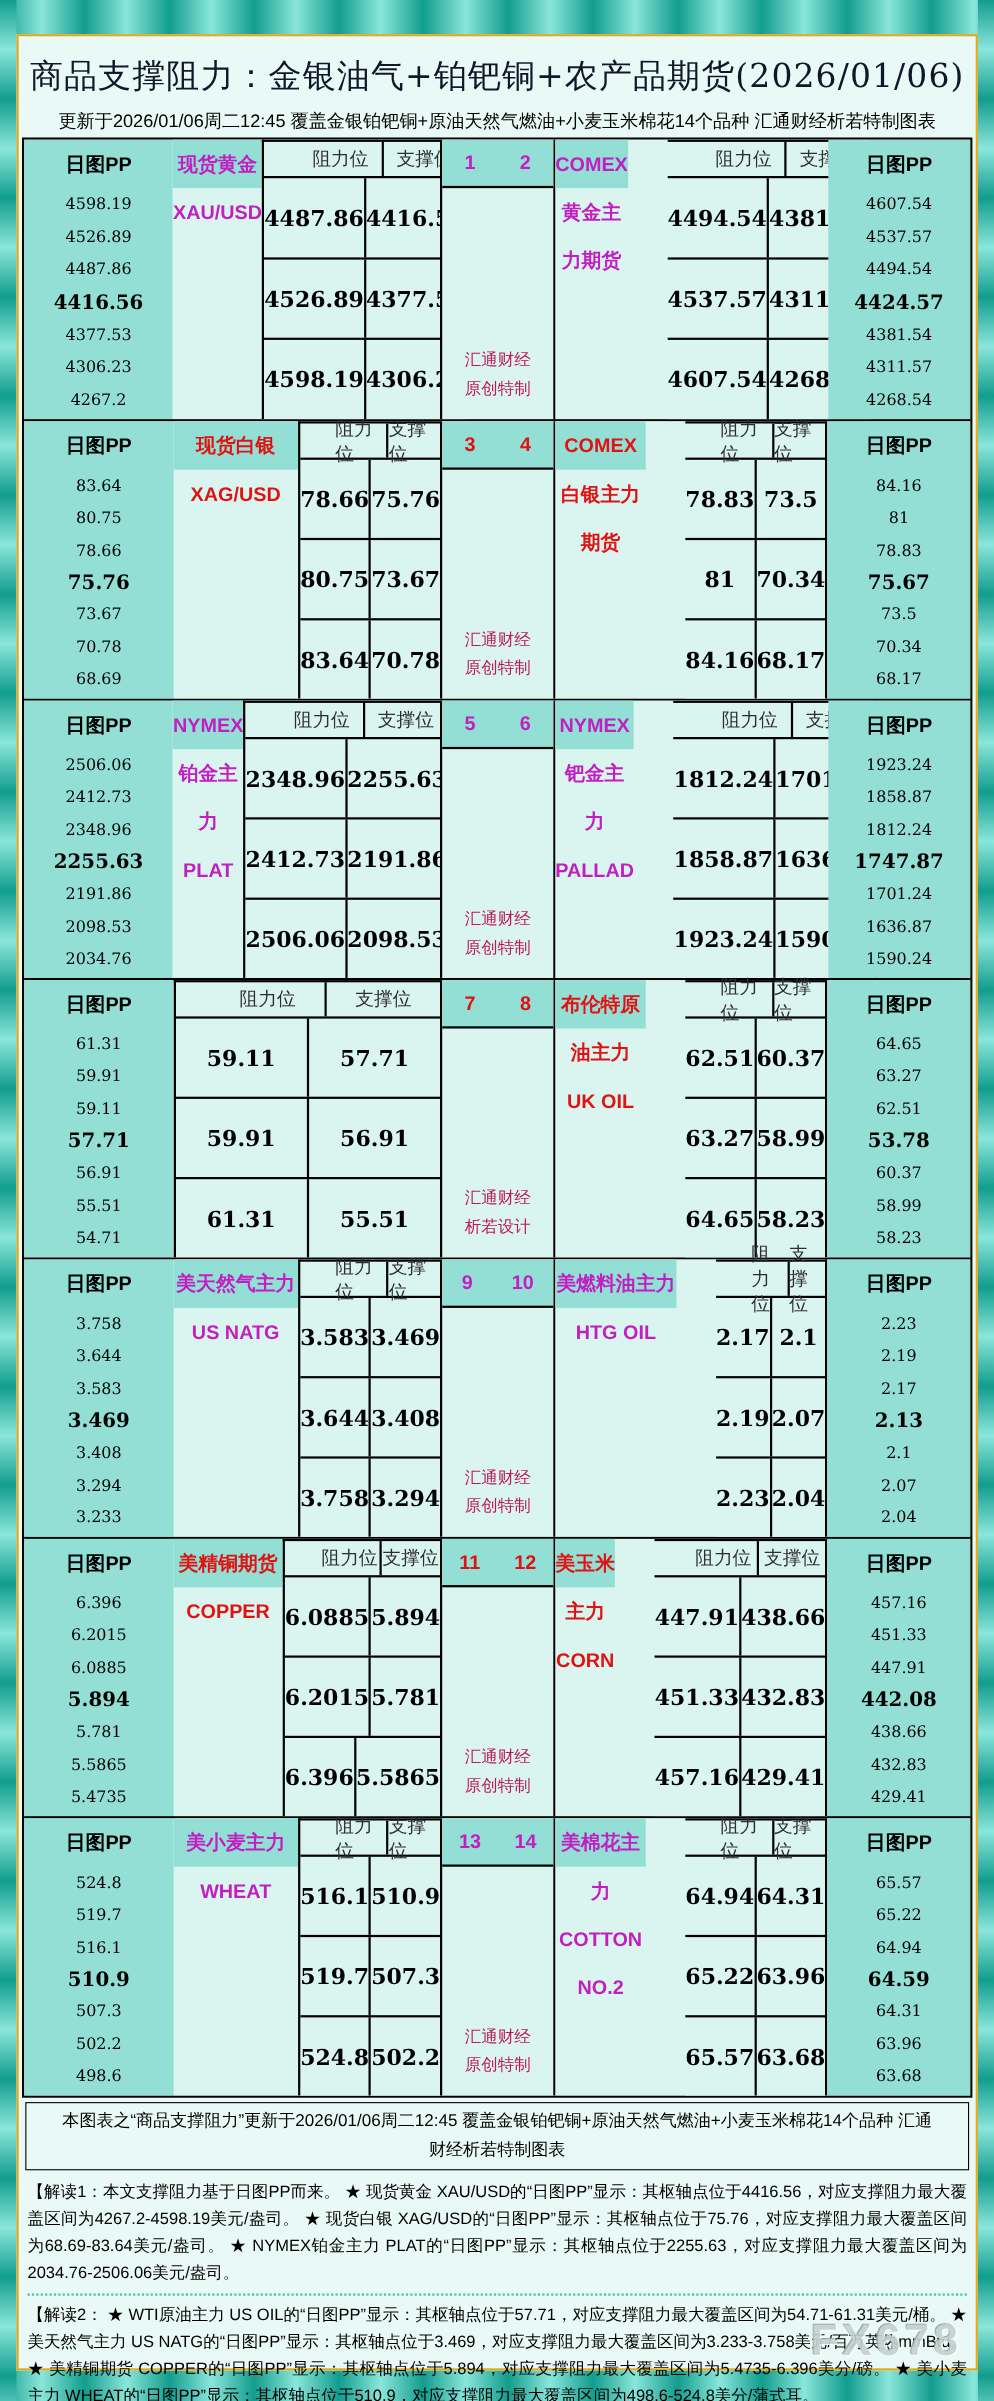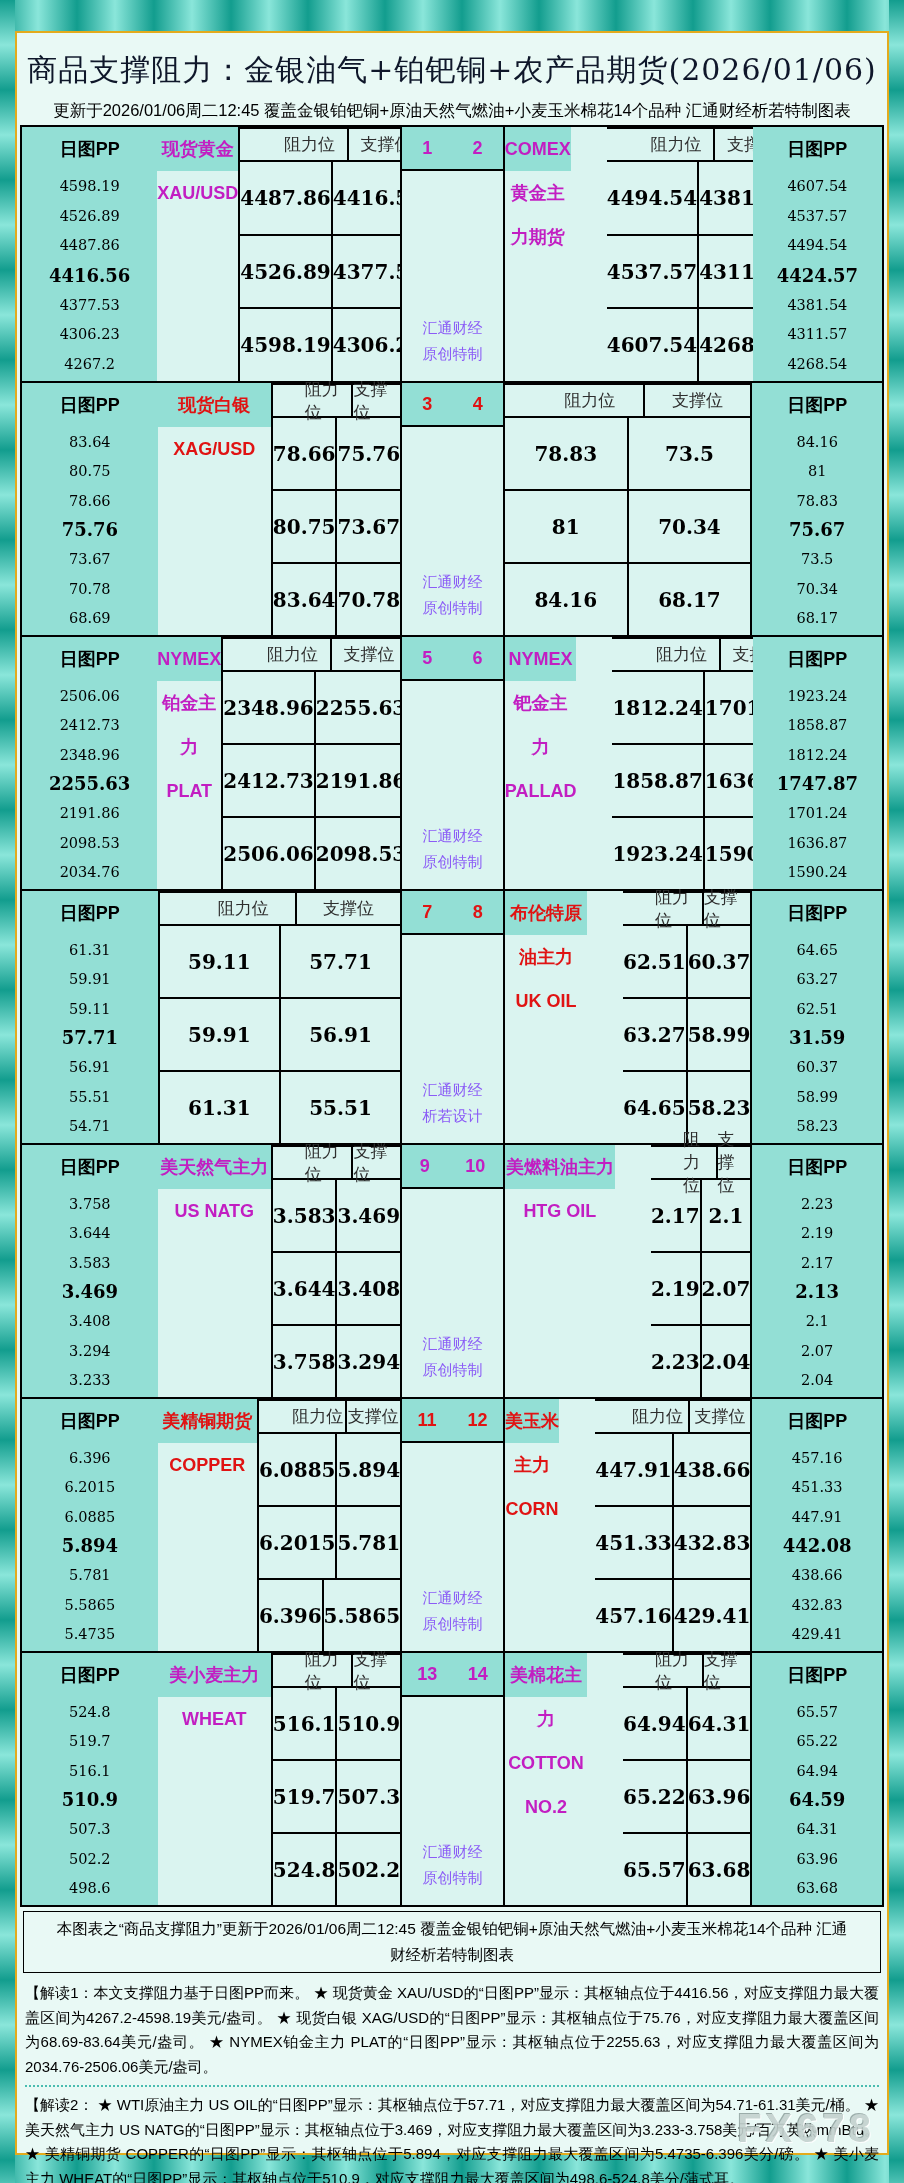--- a/index.html
+++ b/index.html
@@ -67,21 +67,21 @@
              font-weight:bold; font-size:20px;
              font-family:"DejaVu Serif","Liberation Serif",serif; }
   .rt-cell + .rt-cell { border-left:2px solid #000; }
 
   .mid-col { width:105px; border-left:2px solid #000; border-right:2px solid #000;
              display:flex; flex-direction:column; background:#daf4f0; }
   .mid-head { height:44px; background:#93dfd5; border-bottom:2px solid #000;
               display:flex; align-items:center; justify-content:space-around; }
   .mid-num { font-weight:bold; font-size:18px; }
   .mid-body { flex:1; display:flex; align-items:flex-end; justify-content:center; }
-  .wm { text-align:right; margin-bottom:14px; color:#8b5cf6; font-size:15px; line-height:26px; }
+  .wm { text-align:right; margin-bottom:14px; color:#be185d; font-size:15px; line-height:26px; }
 
   .footer-box {
     margin:4px 6px 0 6px; border:1px solid #000; background:#e9f9f5;
     text-align:center; font-size:15.5px; line-height:26px; padding:4px 30px;
   }
   .notes { margin:8px 8px 0 8px; font-size:15px; line-height:24.5px; color:#000; text-align:justify; }
   .note + .note { border-top:2px dotted #49bdb0; margin-top:6px; padding-top:6px; }
 
   .brand {
     position:absolute; right:12px; bottom:2px; font-size:40px; font-weight:bold;
@@ -231,20 +231,21 @@
       </div>
       <div class="mid-body">
         <div class="wm">
           <div>汇通财经</div>
           <div>原创特制</div>
         </div>
       </div>
     </div>
 
     <div class="inst-col right-inst">
+      <div class="inst-name">COMEX白银主力期货</div>
       <div class="rt">
         <div class="rt-head">
           <div class="rt-cell">阻力位</div>
           <div class="rt-cell">支撑位</div>
         </div>
         <div class="rt-row">
           <div class="rt-cell">78.83</div>
           <div class="rt-cell">73.5</div>
         </div>
         <div class="rt-row">
@@ -426,21 +427,21 @@
         </div>
       </div>
     </div>
 
     <div class="pp-col right-pp">
       <div class="pp-head">日图PP</div>
       <div class="pp-vals">
         <div class="pp-val">64.65</div>
         <div class="pp-val">63.27</div>
         <div class="pp-val">62.51</div>
-        <div class="pp-val">31.59</div>
+        <div class="pp-val">53.78</div>
         <div class="pp-val">60.37</div>
         <div class="pp-val">58.99</div>
         <div class="pp-val">58.23</div>
       </div>
     </div>
   </div>
 
   <div class="panel theme-magenta">
     <div class="pp-col left-pp">
       <div class="pp-head">日图PP</div>

